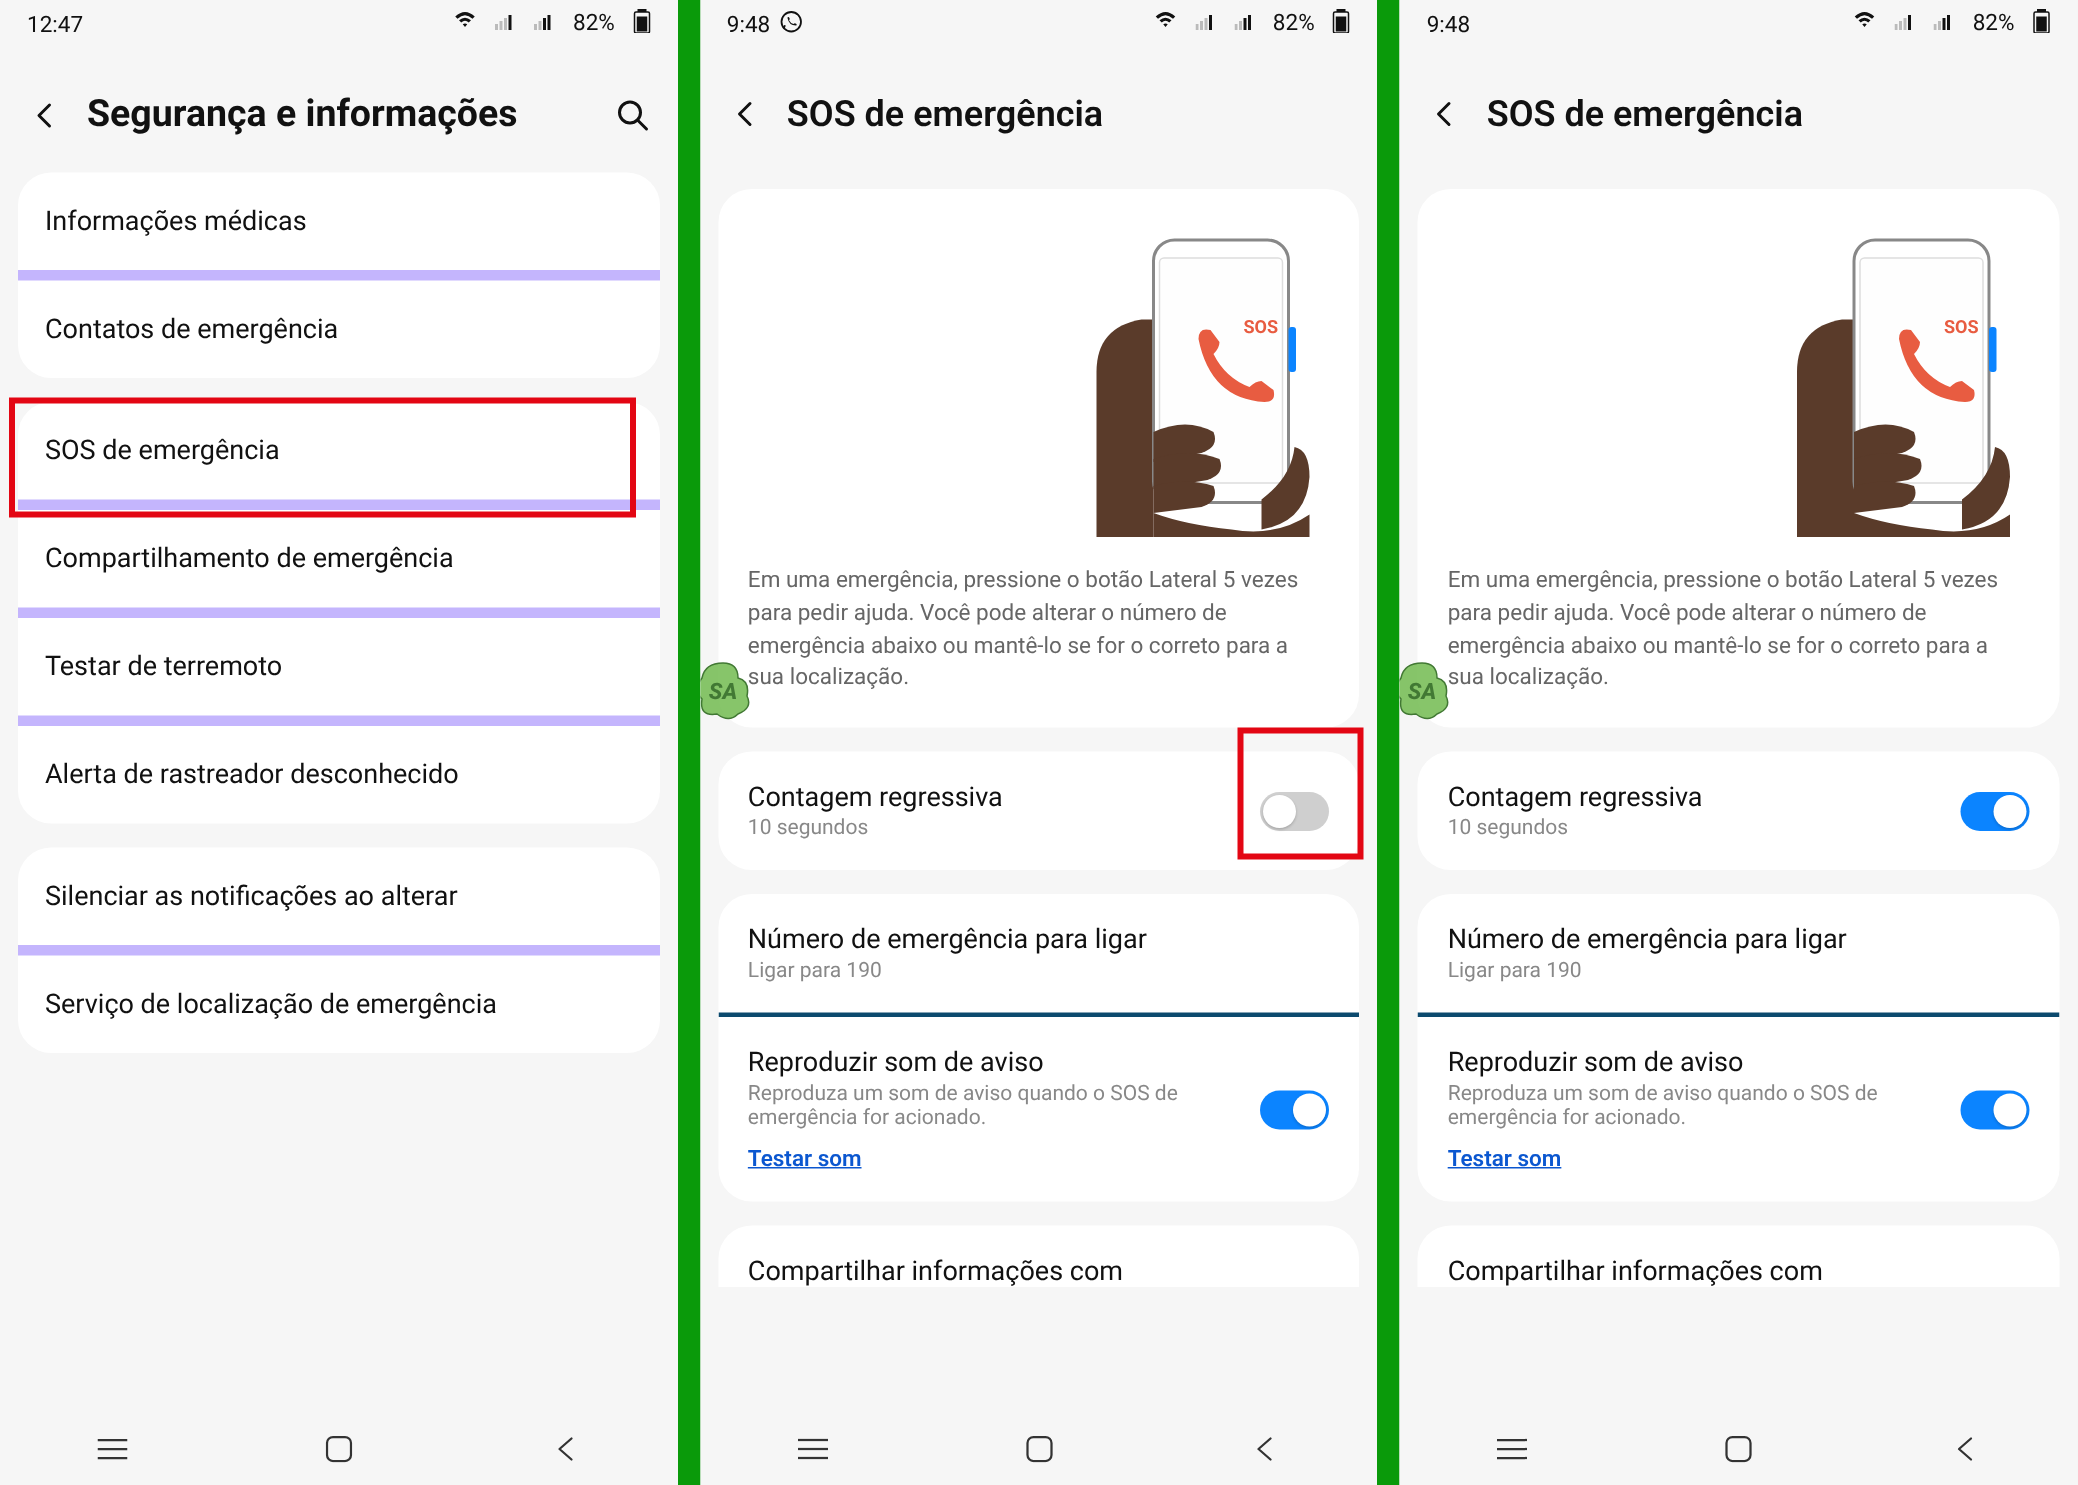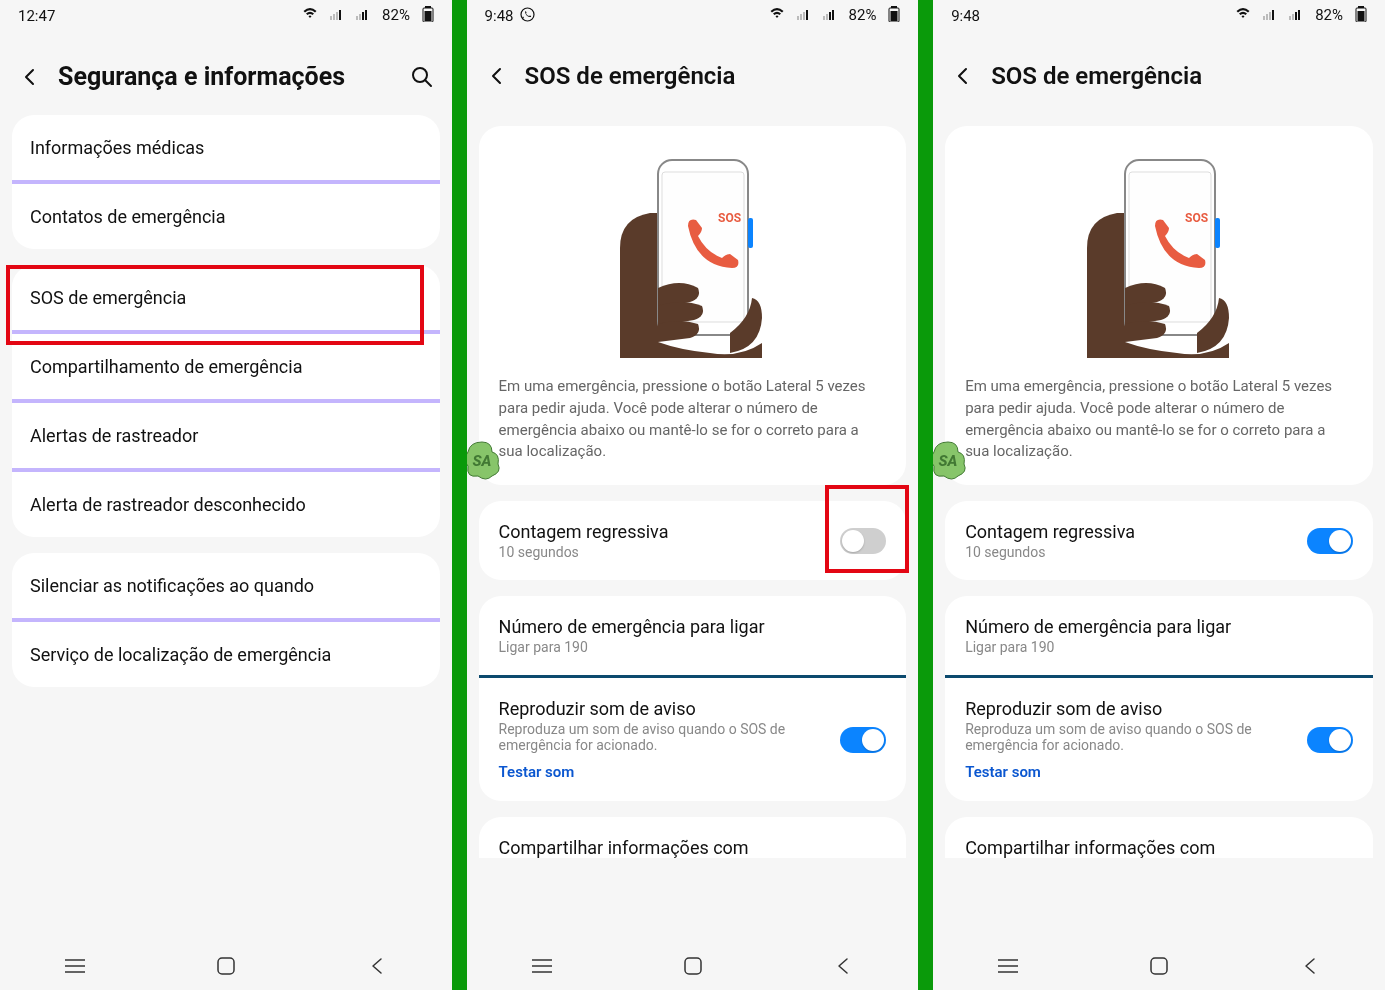--- a/index.html
+++ b/index.html
@@ -14,38 +14,38 @@
 
   
   .header { display: flex; align-items: center; padding: 30px 18px 24px 18px; gap: 16px; }
   .back-arrow { width: 24px; height: 24px; display: flex; align-items: center; justify-content: center; cursor: pointer; }
   .header-title { font-size: 24px; font-weight: 600; color: #111; flex: 1; }
   .header-title.big { font-size: 25px; font-weight: 700; }
   .search-btn { width: 24px; height: 24px; display: flex; align-items: center; justify-content: center; cursor: pointer; }
 
   
   .card { background: #fff; border-radius: 22px; margin: 0 12px 16px 12px; overflow: hidden; }
-  .list-item { padding: 22px 18px; font-size: 18px; color: #111; border-bottom: 4px solid #c4b5fd; cursor: pointer; }
+  .list-item { padding: 22px 18px; font-size: 18px; color: #111; border-bottom: 7px solid #c4b5fd; cursor: pointer; }
   .list-item:last-child { border-bottom: none; }
 
   
   .red-box { position: absolute; border: 4px solid #e30613; pointer-events: none; }
 
   
   .illus-block { background: #fff; border-radius: 22px; margin: 12px 12px 16px 12px; padding: 22px 20px; }
-  .illus { display: flex; justify-content: center; margin-bottom: 18px; }
+  .illus { display: flex; justify-content: flex-end; margin-bottom: 18px; }
   .illus-desc { font-size: 15px; color: #666; line-height: 1.45; }
 
   
   .setting-row { display: flex; align-items: center; padding: 20px 20px; border-bottom: 3px solid #0c4a6e; }
   .setting-row:last-child { border-bottom: none; }
   .setting-text { flex: 1; }
   .setting-title { font-size: 18px; color: #111; }
   .setting-sub { font-size: 14px; color: #888; margin-top: 2px; }
-  .setting-link { font-size: 15px; color: #0b57d0; font-weight: 600; margin-top: 10px; display: inline-block; cursor: pointer; }
+  .setting-link { font-size: 15px; color: #0b57d0; text-decoration: underline; font-weight: 600; margin-top: 10px; display: inline-block; cursor: pointer; }
 
   
   .toggle { width: 46px; height: 26px; border-radius: 13px; position: relative; cursor: pointer; flex-shrink: 0; }
   .toggle .knob { width: 22px; height: 22px; border-radius: 50%; background: #fff; position: absolute; top: 2px; transition: none; box-shadow: 0 1px 2px rgba(0,0,0,.2); }
   .toggle.off { background: #cfcfcf; }
   .toggle.off .knob { left: 2px; }
   .toggle.on { background: #0b84ff; }
   .toggle.on .knob { left: 22px; }
 
   
@@ -109,26 +109,26 @@
   </div>
 
   <div class="card">
     <div class="list-item">Informações médicas</div>
     <div class="list-item">Contatos de emergência</div>
   </div>
 
   <div class="card" style="position:relative;">
     <div class="list-item">SOS de emergência</div>
     <div class="list-item">Compartilhamento de emergência</div>
-    <div class="list-item">Alertas de rastreador</div>
+    <div class="list-item">Testar de terremoto</div>
     <div class="list-item">Alerta de rastreador desconhecido</div>
   </div>
 
   <div class="card">
-    <div class="list-item">Silenciar as notificações ao quando</div>
+    <div class="list-item">Silenciar as notificações ao alterar</div>
     <div class="list-item">Serviço de localização de emergência</div>
   </div>
 
   <div class="red-box" style="left:6px; top:265px; width:418px; height:80px;"></div>
 
   <div class="navbar">
     <div class="nav-btn">
         <svg width="20" height="16">
           <line x1="0" y1="2" x2="20" y2="2" stroke="#333" stroke-width="1.5"></line>
           <line x1="0" y1="8" x2="20" y2="8" stroke="#333" stroke-width="1.5"></line>

